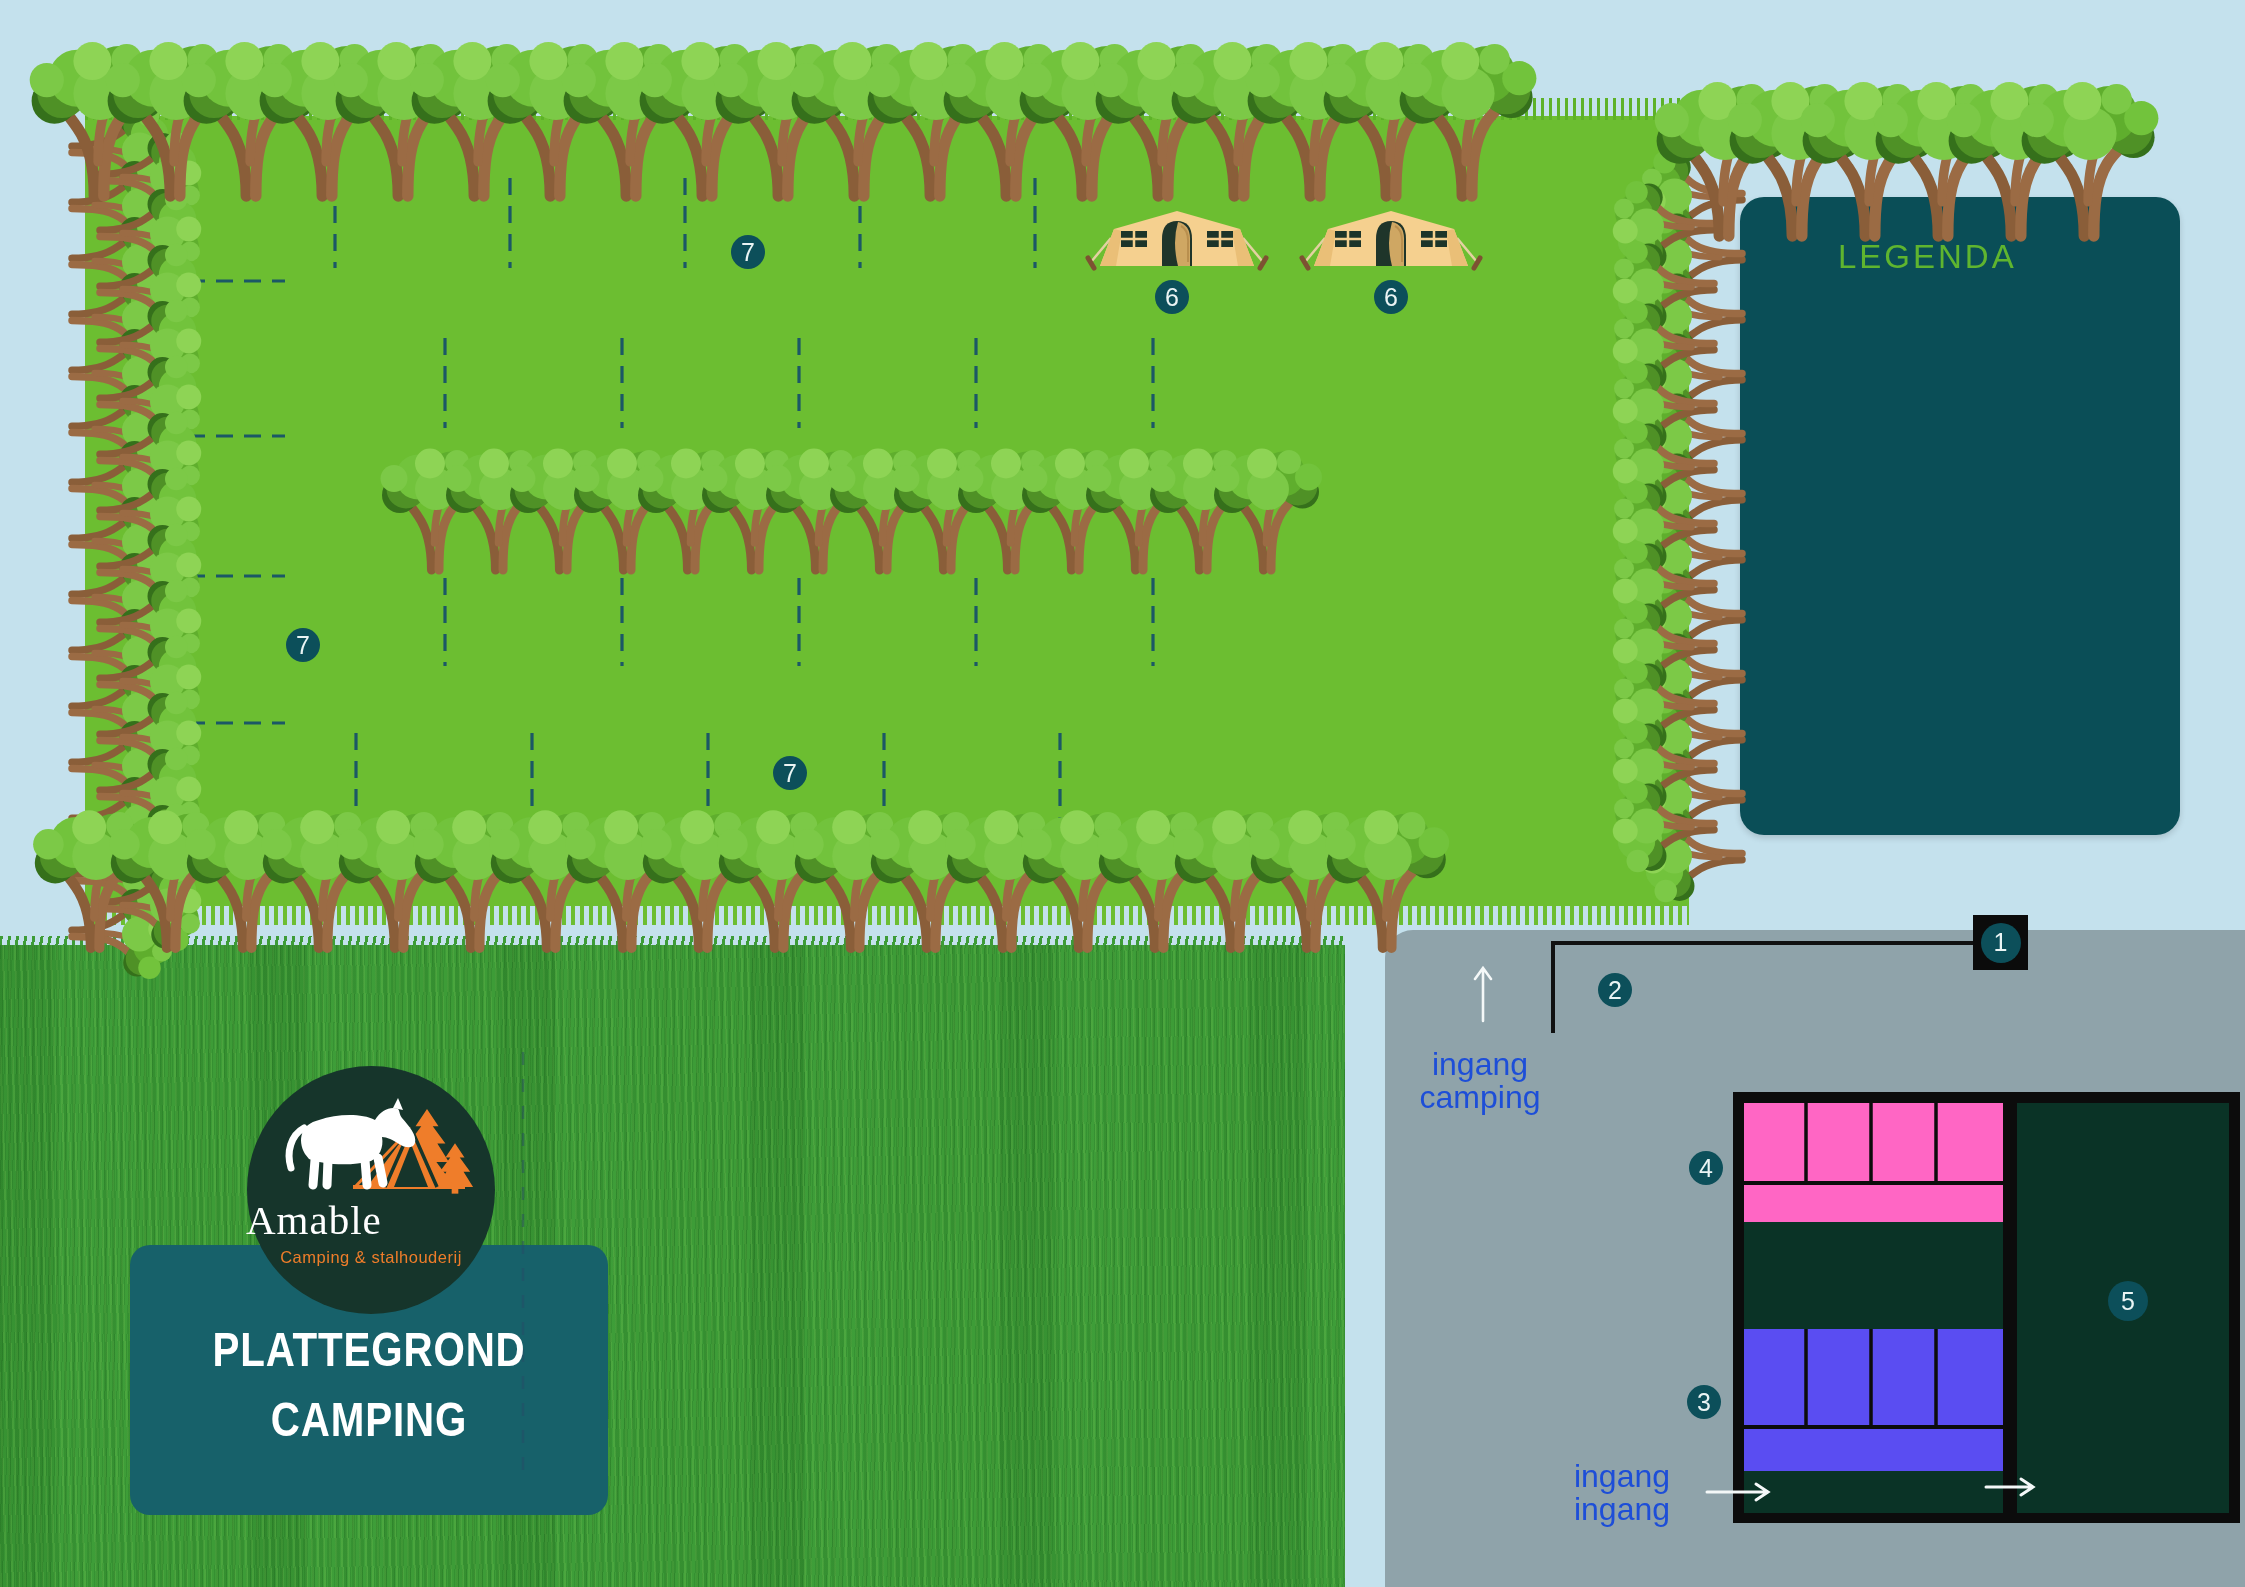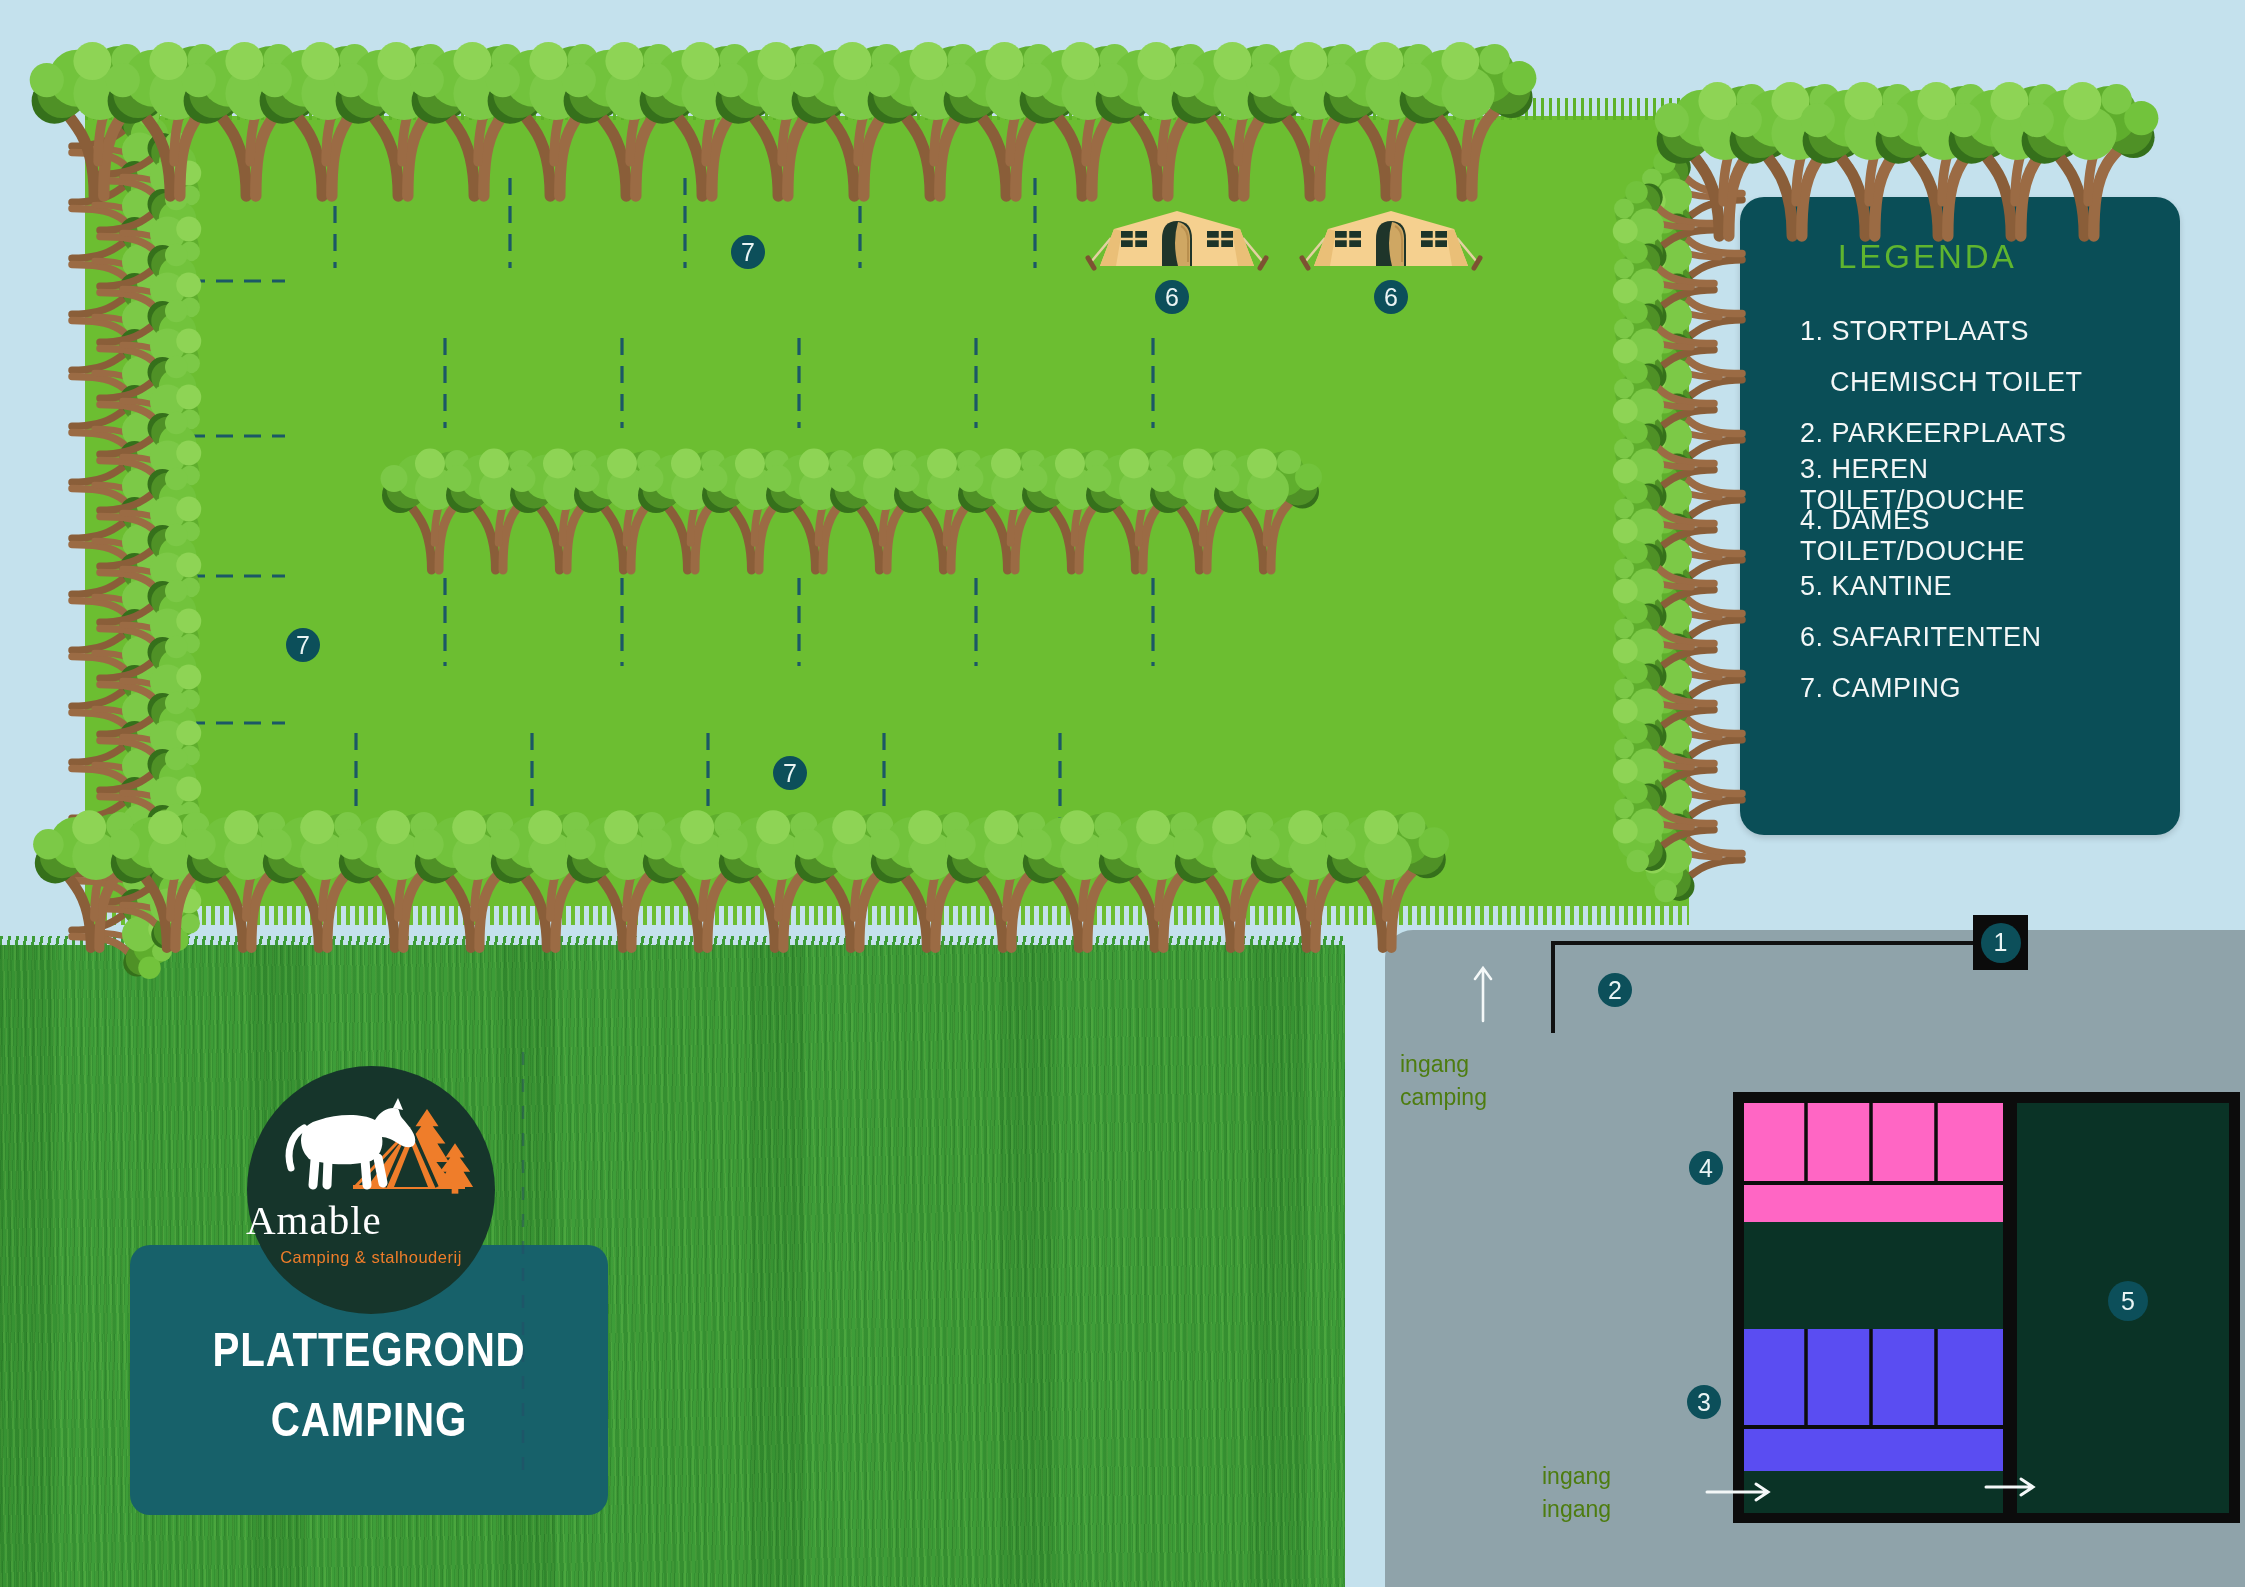--- a/index.html
+++ b/index.html
@@ -45,21 +45,21 @@
     font-size:16.5px;letter-spacing:.5px;}
 
   
   .marker{position:absolute;width:34px;height:34px;margin:-17px 0 0 -17px;border-radius:50%;
     background:#0c4f5a;color:#eaf4f4;display:flex;align-items:center;justify-content:center;
     font-size:25px;}
   .marker.big{width:40px;height:40px;margin:-20px 0 0 -20px;}
   .m1-square{left:1973px;top:915px;width:55px;height:55px;background:#0b0b0b;
     display:flex;align-items:center;justify-content:center;}
   .m1-square .marker{position:static;margin:0;width:40px;height:40px;}
-  .entrance{position:absolute;color:#4d7c0f;font-size:23px;text-align:left;line-height:33px;}
+  .entrance{position:absolute;color:#1d4ed8;font-size:32px;text-align:center;line-height:33px;}
   svg.scene{left:0;top:0;z-index:3;}
   .layer2{z-index:2;} .layer4{z-index:4;}
 </style>
 </head>
 <body>
 
 <div class="canvas">
 
   <div class="abs field"></div>
   <div class="abs field-fringe-top"></div>
@@ -294,30 +294,20 @@
         <path d="M-66,-36 C-74,-50 -70,-66 -52,-70 C-34,-76 -10,-77 4,-70 C10,-80 20,-84 27,-81
                  C29,-79 28,-76 31,-72 C38,-64 46,-55 44,-47 C42,-41 34,-42 28,-46
                  C22,-50 16,-53 11,-53 C13,-42 8,-33 0,-29 C-22,-23 -50,-26 -62,-31 Z"></path>
         <path d="M22,-82 L27,-92 L32,-80 Z"></path>
       </g>
     </g>
   </svg>
 
   <div class="abs legend layer2"></div>
   <div class="abs legend-title layer4">LEGENDA</div>
-  <div class="abs legend-items layer4">
-    <div class="legend-row">1. STORTPLAATS</div>
-    <div class="legend-row indent">CHEMISCH TOILET</div>
-    <div class="legend-row">2. PARKEERPLAATS</div>
-    <div class="legend-row">3. HEREN TOILET/DOUCHE</div>
-    <div class="legend-row">4. DAMES TOILET/DOUCHE</div>
-    <div class="legend-row">5. KANTINE</div>
-    <div class="legend-row">6. SAFARITENTEN</div>
-    <div class="legend-row">7. CAMPING</div>
-  </div>
 
   <div class="abs title-line layer4" style="top:1322px;">PLATTEGROND</div>
   <div class="abs title-line layer4" style="top:1392px;">CAMPING</div>
   <div class="abs logo-name layer4">Amable</div>
   <div class="abs logo-sub layer4">Camping &amp; stalhouderij</div>
 
   <div class="abs entrance layer4" style="left:1400px;top:1048px;width:160px;">
     <span>ingang</span><br>
     <span>camping</span>
   </div>

